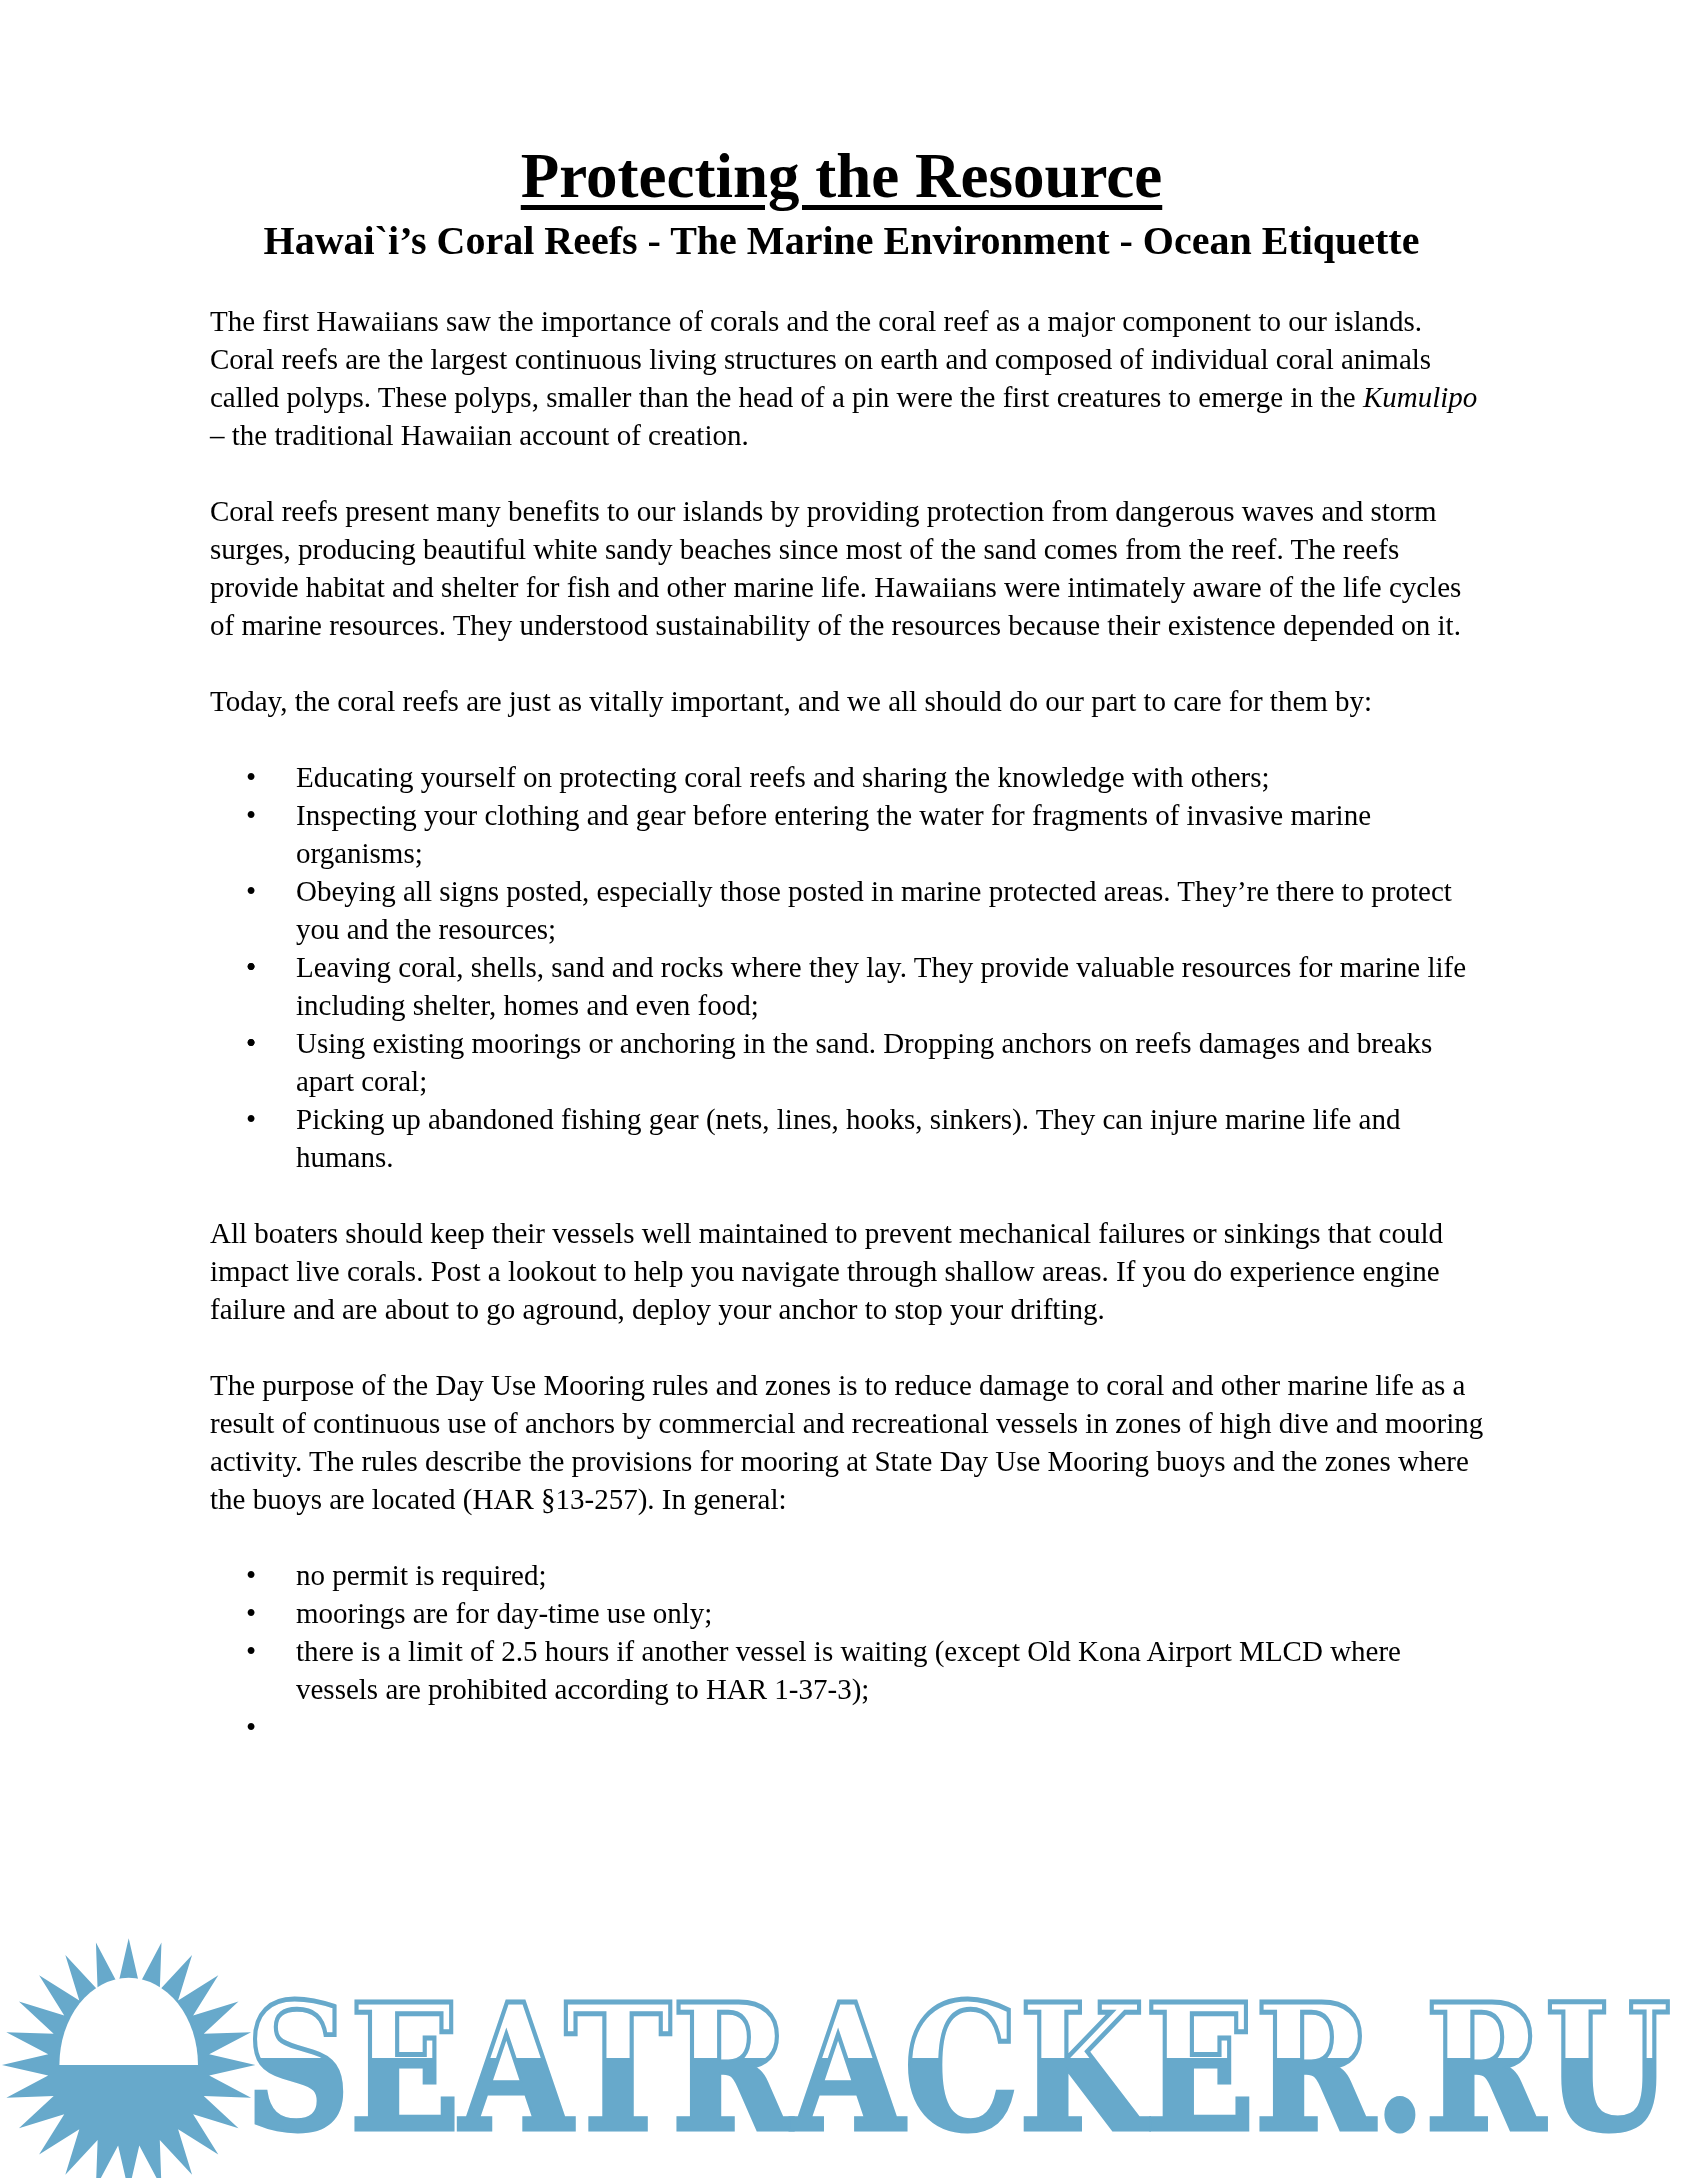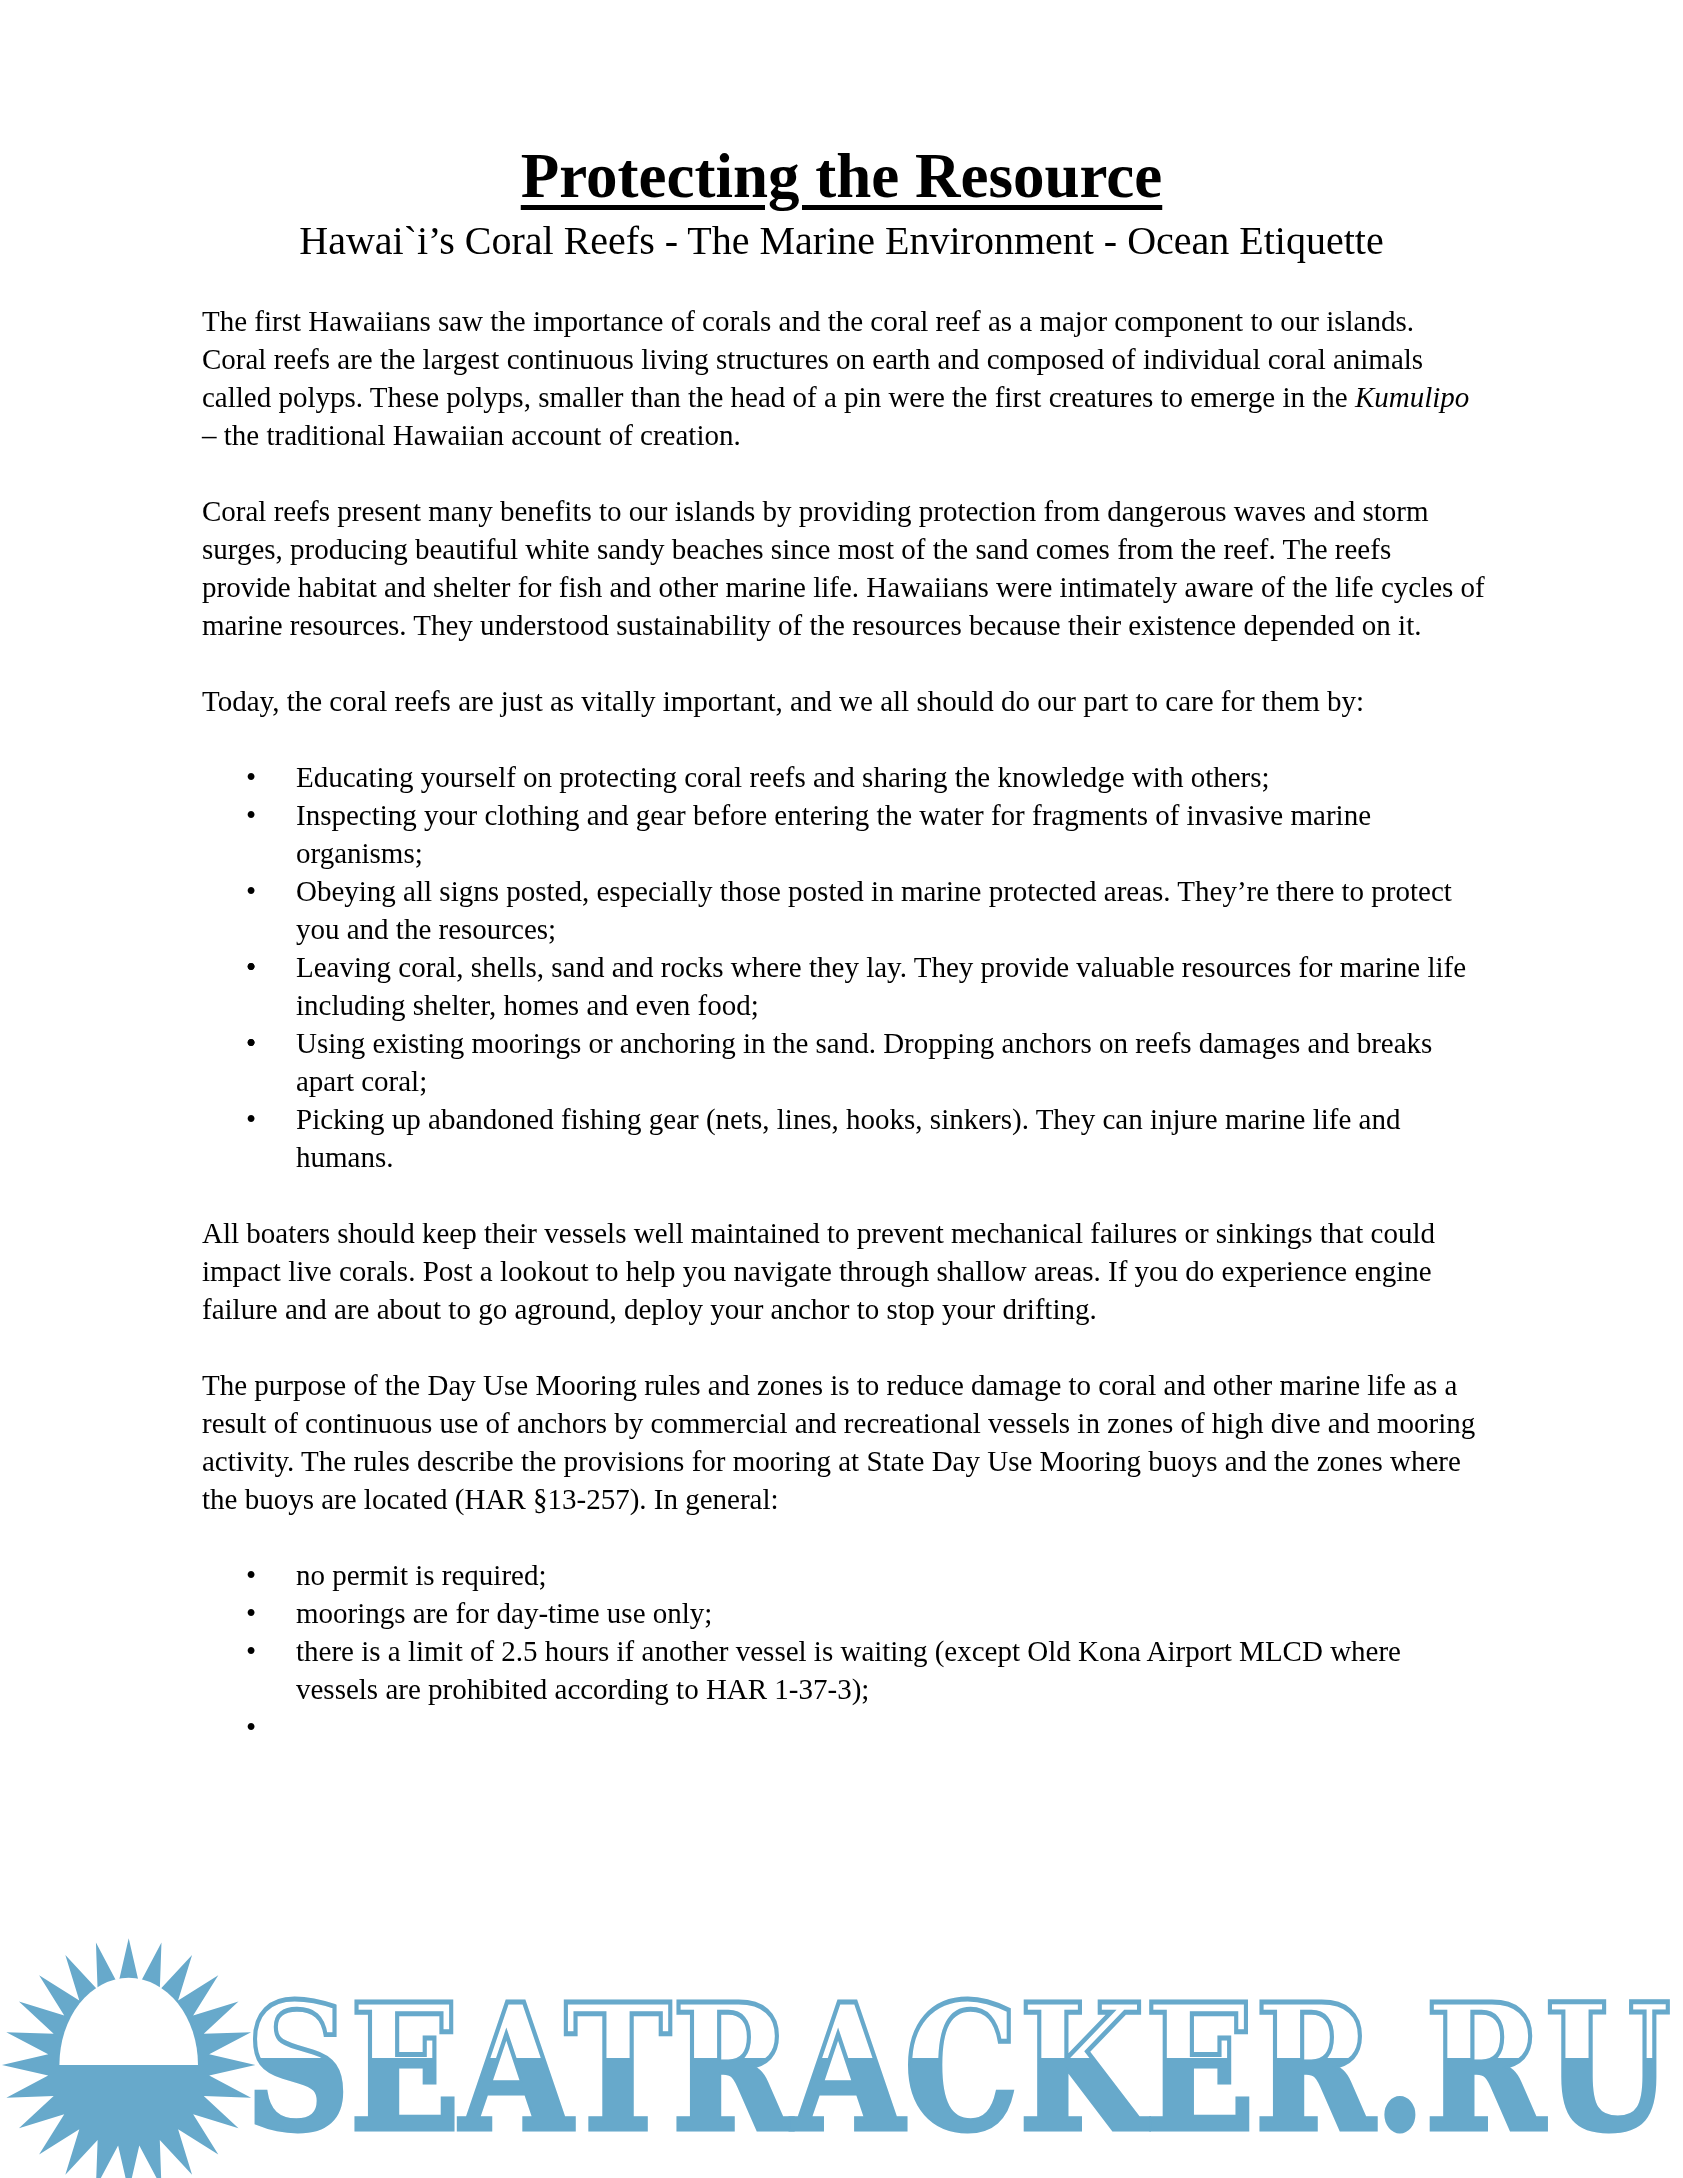--- a/index.html
+++ b/index.html
@@ -3,24 +3,24 @@
 <meta charset="utf-8">
 <style>
   html, body { margin: 0; padding: 0; background: #ffffff; }
   body { width: 1683px; height: 2178px; position: relative; overflow: hidden;
          font-family: "Liberation Serif", "DejaVu Serif", serif; color: #000; }
   .page { position: absolute; left: 0; top: 0; width: 1683px; height: 2178px; }
   .title { position: absolute; left: 0; width: 1683px; top: 139px; text-align: center;
            font-weight: bold; font-size: 63px; line-height: 75px; }
   .title span { text-decoration: underline; text-decoration-thickness: 5px; text-underline-offset: 8px; }
   .subtitle { position: absolute; left: 0; width: 1683px; top: 216px; text-align: center;
-              font-weight: normal; font-size: 40px; line-height: 50px; }
+              font-weight: bold; font-size: 40px; line-height: 50px; }
   .body { position: absolute; left: 198px; top: 302px; width: 1287px;
           font-size: 29px; line-height: 38px; }
-  .para { margin: 0 0 38px 4px; }
+  .para { margin: 0 0 38px 12px; }
   .para i { font-style: italic; }
   ul.bullets { list-style: none; margin: 0 0 38px 0; padding: 0; }
   ul.bullets li { position: relative; padding-left: 98px; }
   ul.bullets li .dot { position: absolute; left: 48px; top: 0; }
   .pagenum { position: absolute; left: 0; width: 1683px; top: 2042px; text-align: center;
              font-size: 24px; color: #000; z-index: 3; }
   .watermark { position: absolute; left: 0; top: 1931px; width: 1683px; height: 248px; z-index: 2; }
 </style>
 </head>
 <body>

